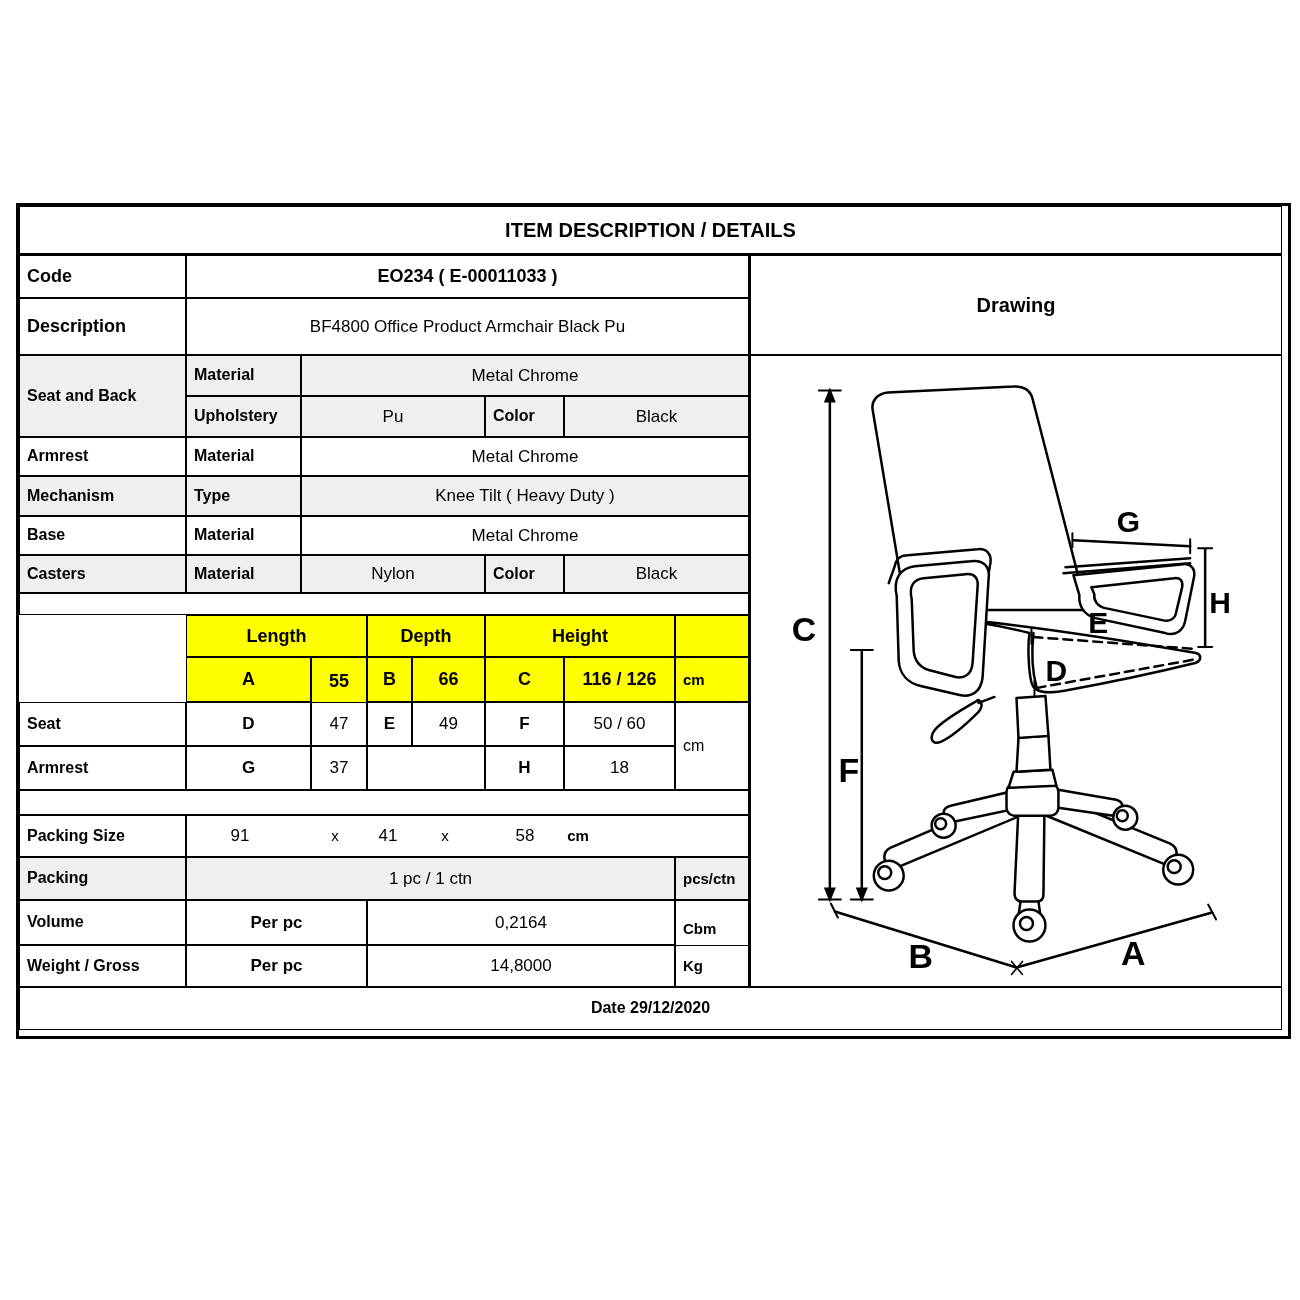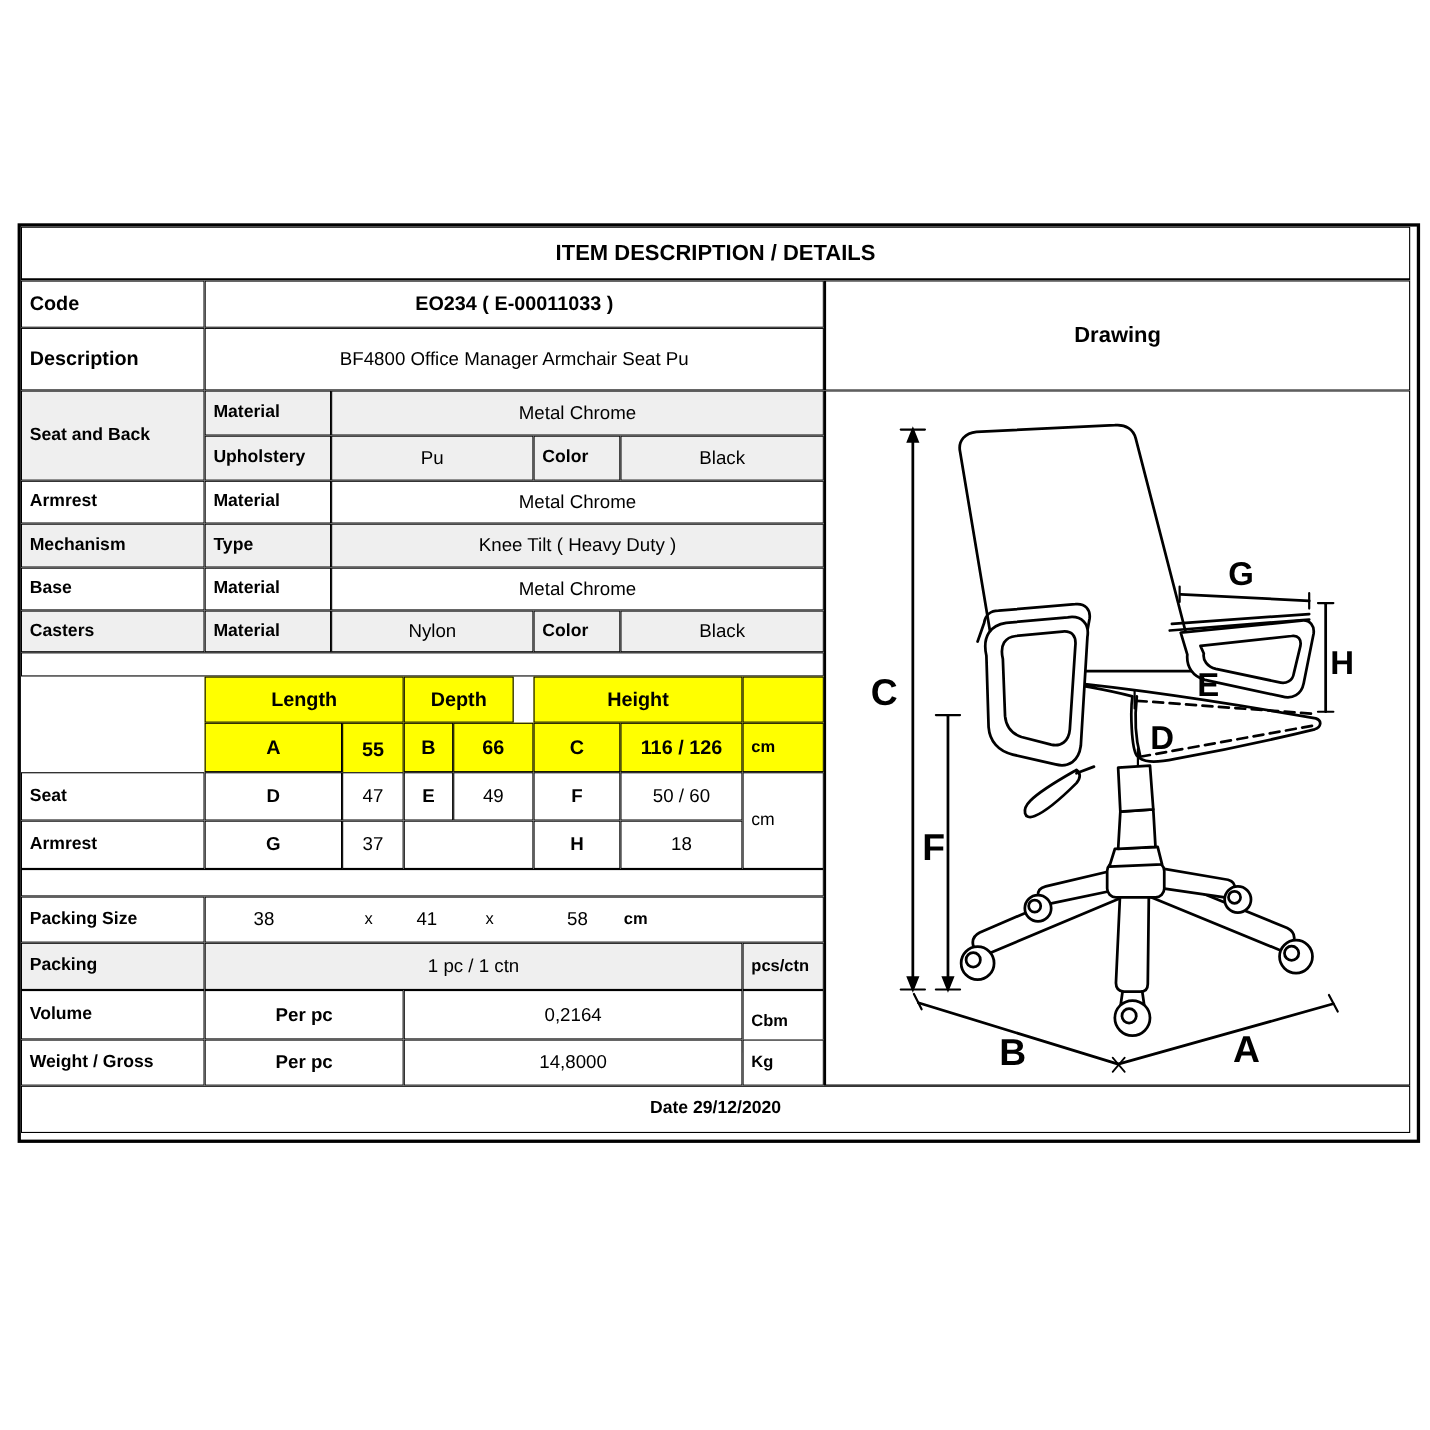--- a/index.html
+++ b/index.html
@@ -35,21 +35,21 @@
 <body style="--yellow: #ffff00; --shade: #efefef; --line: #000000;">
 
 <div class="sheet">
 
   <div class="cell left bold lg" style="left:0;top:49px;width:167px;height:43px">Code</div>
 
   <div class="cell center bold hdr thick-b" style="left:0;top:0;width:1263px;height:49px">ITEM DESCRIPTION / DETAILS</div>
   <div class="cell center bold lg" style="left:167px;top:49px;width:563px;height:43px">EO234  ( E-00011033 )</div>
   <div class="cell left bold lg" style="left:0;top:92px;width:167px;height:57px">Description</div>
   <div class="cell center bold hdr thick-l" style="left:730px;top:49px;width:533px;height:100px">Drawing</div>
-  <div class="cell center" style="left:167px;top:92px;width:563px;height:57px">BF4800 Office Manager Armchair Seat  Pu</div>
+  <div class="cell center" style="left:167px;top:92px;width:563px;height:57px">BF4800 Office Product Armchair Black  Pu</div>
 
   <div class="cell left bold sm shade" style="left:0;top:149px;width:167px;height:82px">Seat and Back</div>
   <div class="cell left bold sm shade" style="left:167px;top:149px;width:115px;height:41px">Material</div>
   <div class="cell center shade" style="left:282px;top:149px;width:448px;height:41px">Metal Chrome</div>
   <div class="cell left bold sm shade" style="left:167px;top:190px;width:115px;height:41px">Upholstery</div>
   <div class="cell center shade" style="left:282px;top:190px;width:184px;height:41px">Pu</div>
   <div class="cell left bold sm shade" style="left:466px;top:190px;width:79px;height:41px">Color</div>
   <div class="cell center shade" style="left:545px;top:190px;width:185px;height:41px">Black</div>
 
   <div class="cell left bold sm" style="left:0;top:231px;width:167px;height:39px">Armrest</div>
@@ -66,21 +66,21 @@
 
   <div class="cell left bold sm shade" style="left:0;top:349px;width:167px;height:38px">Casters</div>
   <div class="cell left bold sm shade" style="left:167px;top:349px;width:115px;height:38px">Material</div>
   <div class="cell center shade" style="left:282px;top:349px;width:184px;height:38px">Nylon</div>
   <div class="cell left bold sm shade" style="left:466px;top:349px;width:79px;height:38px">Color</div>
   <div class="cell center shade" style="left:545px;top:349px;width:185px;height:38px">Black</div>
 
   <div class="cell" style="left:0;top:387px;width:730px;height:22px"></div>
 
   <div class="cell center bold lg yellow" style="left:167px;top:409px;width:181px;height:42px">Length</div>
-  <div class="cell center bold lg yellow" style="left:348px;top:409px;width:100px;height:42px">Depth</div>
+  <div class="cell center bold lg yellow" style="left:348px;top:409px;width:118px;height:42px">Depth</div>
   <div class="cell center bold lg yellow" style="left:466px;top:409px;width:190px;height:42px">Height</div>
   <div class="cell yellow" style="left:656px;top:409px;width:74px;height:42px"></div>
 
   <div class="cell center bold lg yellow" style="left:167px;top:451px;width:125px;height:45px">A</div>
   <div class="cell center bold lg yellow" style="left:292px;top:451px;width:56px;height:48px">55</div>
   <div class="cell center bold lg yellow" style="left:348px;top:451px;width:45px;height:45px">B</div>
   <div class="cell center bold lg yellow" style="left:393px;top:451px;width:73px;height:45px">66</div>
   <div class="cell center bold lg yellow" style="left:466px;top:451px;width:79px;height:45px">C</div>
   <div class="cell center bold lg yellow" style="left:545px;top:451px;width:111px;height:45px">116 / 126</div>
   <div class="cell left bold xs yellow" style="left:656px;top:451px;width:74px;height:45px">cm</div>
@@ -98,21 +98,21 @@
   <div class="cell center bold" style="left:167px;top:540px;width:125px;height:44px">G</div>
   <div class="cell center" style="left:292px;top:540px;width:56px;height:44px">37</div>
   <div class="cell" style="left:348px;top:540px;width:118px;height:44px"></div>
   <div class="cell center bold" style="left:466px;top:540px;width:79px;height:44px">H</div>
   <div class="cell center" style="left:545px;top:540px;width:111px;height:44px">18</div>
 
   <div class="cell" style="left:0;top:584px;width:730px;height:25px"></div>
 
   <div class="cell left bold sm" style="left:0;top:609px;width:167px;height:42px">Packing Size</div>
   <div class="cell" style="left:167px;top:609px;width:563px;height:42px">
-    <span class="abs" style="left:53px">38</span>
+    <span class="abs" style="left:53px">91</span>
     <span class="abs xs" style="left:148px">x</span>
     <span class="abs" style="left:201px">41</span>
     <span class="abs xs" style="left:258px">x</span>
     <span class="abs" style="left:338px">58</span>
     <span class="abs bold xs" style="left:391px">cm</span>
   </div>
 
   <div class="cell left bold sm shade" style="left:0;top:651px;width:167px;height:43px">Packing</div>
   <div class="cell center shade" style="left:167px;top:651px;width:489px;height:43px">1 pc / 1 ctn</div>
   <div class="cell left bold xs shade" style="left:656px;top:651px;width:74px;height:43px">pcs/ctn</div>

